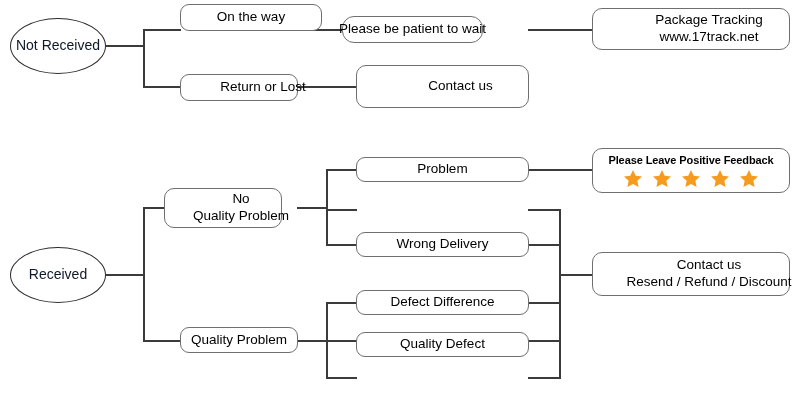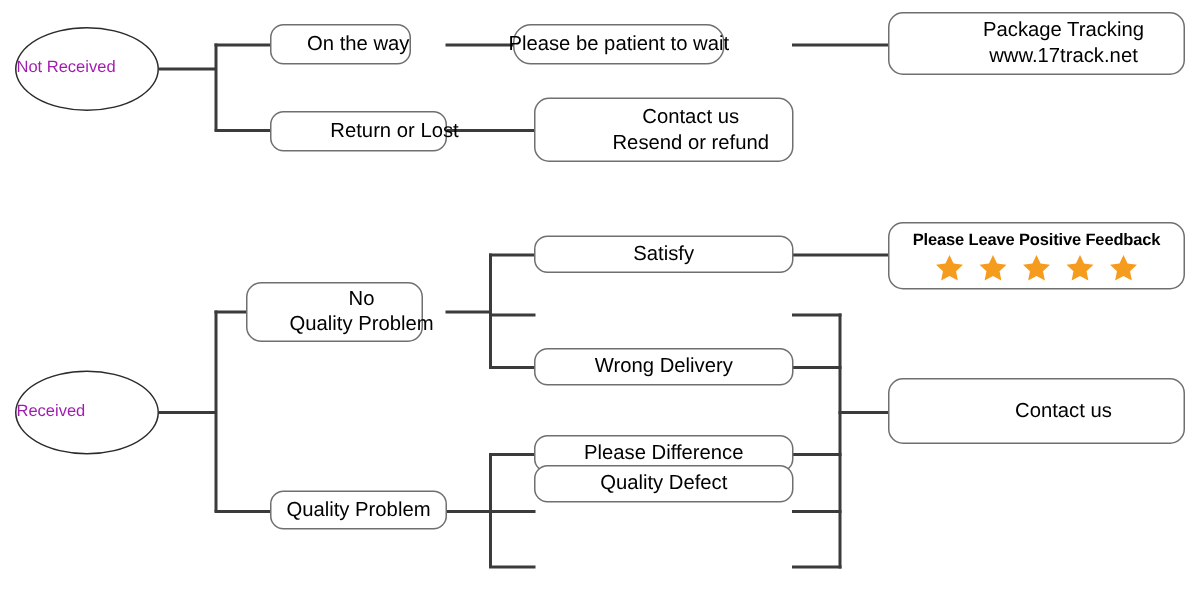--- a/index.html
+++ b/index.html
@@ -42,24 +42,24 @@
   .node .lines span{display:block;}
 
   .ellipse{
     position:absolute;
     box-sizing:border-box;
     background:#ffffff;
     border:1.4px solid #2b2b2b;
     border-radius:50%;
     display:flex;
     align-items:center;
-    justify-content:flex-start;
+    justify-content:center;
     text-align:center;
-    color:#a21caf;
-    font-size:11px;
+    color:#0f172a;
+    font-size:14px;
     line-height:1.25;
     z-index:3;
   }
 
   
   .fb-box{
     position:absolute;
     box-sizing:border-box;
     background:#ffffff;
     border:1.6px solid #6f6f6f;
@@ -100,21 +100,21 @@
   </div>
 
   <div class="ln h" style="left:106px;top:45px;width:38px;"></div>
 
   <div class="ln v" style="left:143px;top:29px;height:58px;"></div>
 
   <div class="ln h" style="left:143px;top:29px;width:38px;"></div>
 
   <div class="ln h" style="left:143px;top:86px;width:38px;"></div>
 
-  <div class="node" style="left:180px;top:16px;width:94px;height:27px;justify-content:flex-end;">
+  <div class="node" style="left:180px;top:4px;width:142px;height:27px;">
     <span>On the way</span>
   </div>
 
   <div class="node" style="left:180px;top:74px;width:118px;height:27px;padding-left:48px;">
     <span>Return or Lost</span>
   </div>
 
   <div class="ln h" style="left:297px;top:29px;width:60px;"></div>
 
   <div class="node" style="left:342px;top:16px;width:141px;height:27px;border-radius:12px;">
@@ -128,21 +128,20 @@
       <span>Package Tracking</span>
       <span>www.17track.net</span>
     </div>
   </div>
 
   <div class="ln h" style="left:297px;top:86px;width:60px;"></div>
 
   <div class="node two" style="left:356px;top:65px;width:173px;height:43px;">
     <div class="lines">
       <span>Contact us</span>
-      <span>Resend or refund</span>
     </div>
   </div>
 
   <div class="ellipse" style="left:10px;top:247px;width:96px;height:56px;">
     <span>Received</span>
   </div>
 
   <div class="ln h" style="left:106px;top:274px;width:38px;"></div>
   <div class="ln v" style="left:143px;top:207px;height:134px;"></div>
   <div class="ln h" style="left:143px;top:207px;width:38px;"></div>
@@ -159,36 +158,36 @@
     <span>Quality Problem</span>
   </div>
 
   <div class="ln h" style="left:297px;top:207px;width:30px;"></div>
   <div class="ln v" style="left:326px;top:169px;height:77px;"></div>
   <div class="ln h" style="left:326px;top:169px;width:31px;"></div>
   <div class="ln h" style="left:326px;top:209px;width:31px;"></div>
   <div class="ln h" style="left:326px;top:244px;width:31px;"></div>
 
   <div class="node" style="left:356px;top:157px;width:173px;height:25px;">
-    <span>Satisfy</span>
+    <span>Problem</span>
   </div>
   <div class="node" style="left:356px;top:232px;width:173px;height:25px;">
     <span>Wrong Delivery</span>
   </div>
 
   <div class="ln h" style="left:297px;top:340px;width:30px;"></div>
   <div class="ln v" style="left:326px;top:302px;height:76px;"></div>
   <div class="ln h" style="left:326px;top:302px;width:31px;"></div>
   <div class="ln h" style="left:326px;top:340px;width:31px;"></div>
   <div class="ln h" style="left:326px;top:377px;width:31px;"></div>
 
   <div class="node" style="left:356px;top:290px;width:173px;height:25px;">
-    <span>Please Difference</span>
-  </div>
-  <div class="node" style="left:356px;top:310px;width:173px;height:25px;">
+    <span>Defect Difference</span>
+  </div>
+  <div class="node" style="left:356px;top:332px;width:173px;height:25px;">
     <span>Quality Defect</span>
   </div>
 
   <div class="ln h" style="left:528px;top:169px;width:65px;"></div>
 
   <div class="ln h" style="left:528px;top:209px;width:33px;"></div>
   <div class="ln h" style="left:528px;top:244px;width:33px;"></div>
   <div class="ln h" style="left:528px;top:302px;width:33px;"></div>
   <div class="ln h" style="left:528px;top:340px;width:33px;"></div>
   <div class="ln h" style="left:528px;top:377px;width:33px;"></div>
@@ -212,16 +211,17 @@
       </svg>
       <svg class="star" viewBox="0 0 24 24" aria-hidden="true">
         <path fill="#f59b1e" d="M12 2.2l2.95 6.2 6.85.85-5.05 4.7 1.35 6.75L12 17.4l-6.1 3.3 1.35-6.75L2.2 9.25l6.85-.85z"></path>
       </svg>
     </div>
   </div>
 
   <div class="node two" style="left:592px;top:252px;width:198px;height:44px;">
     <div class="lines">
       <span>Contact us</span>
+      <span>Resend / Refund / Discount</span>
     </div>
   </div>
 
 </div>
 
 </body></html>

